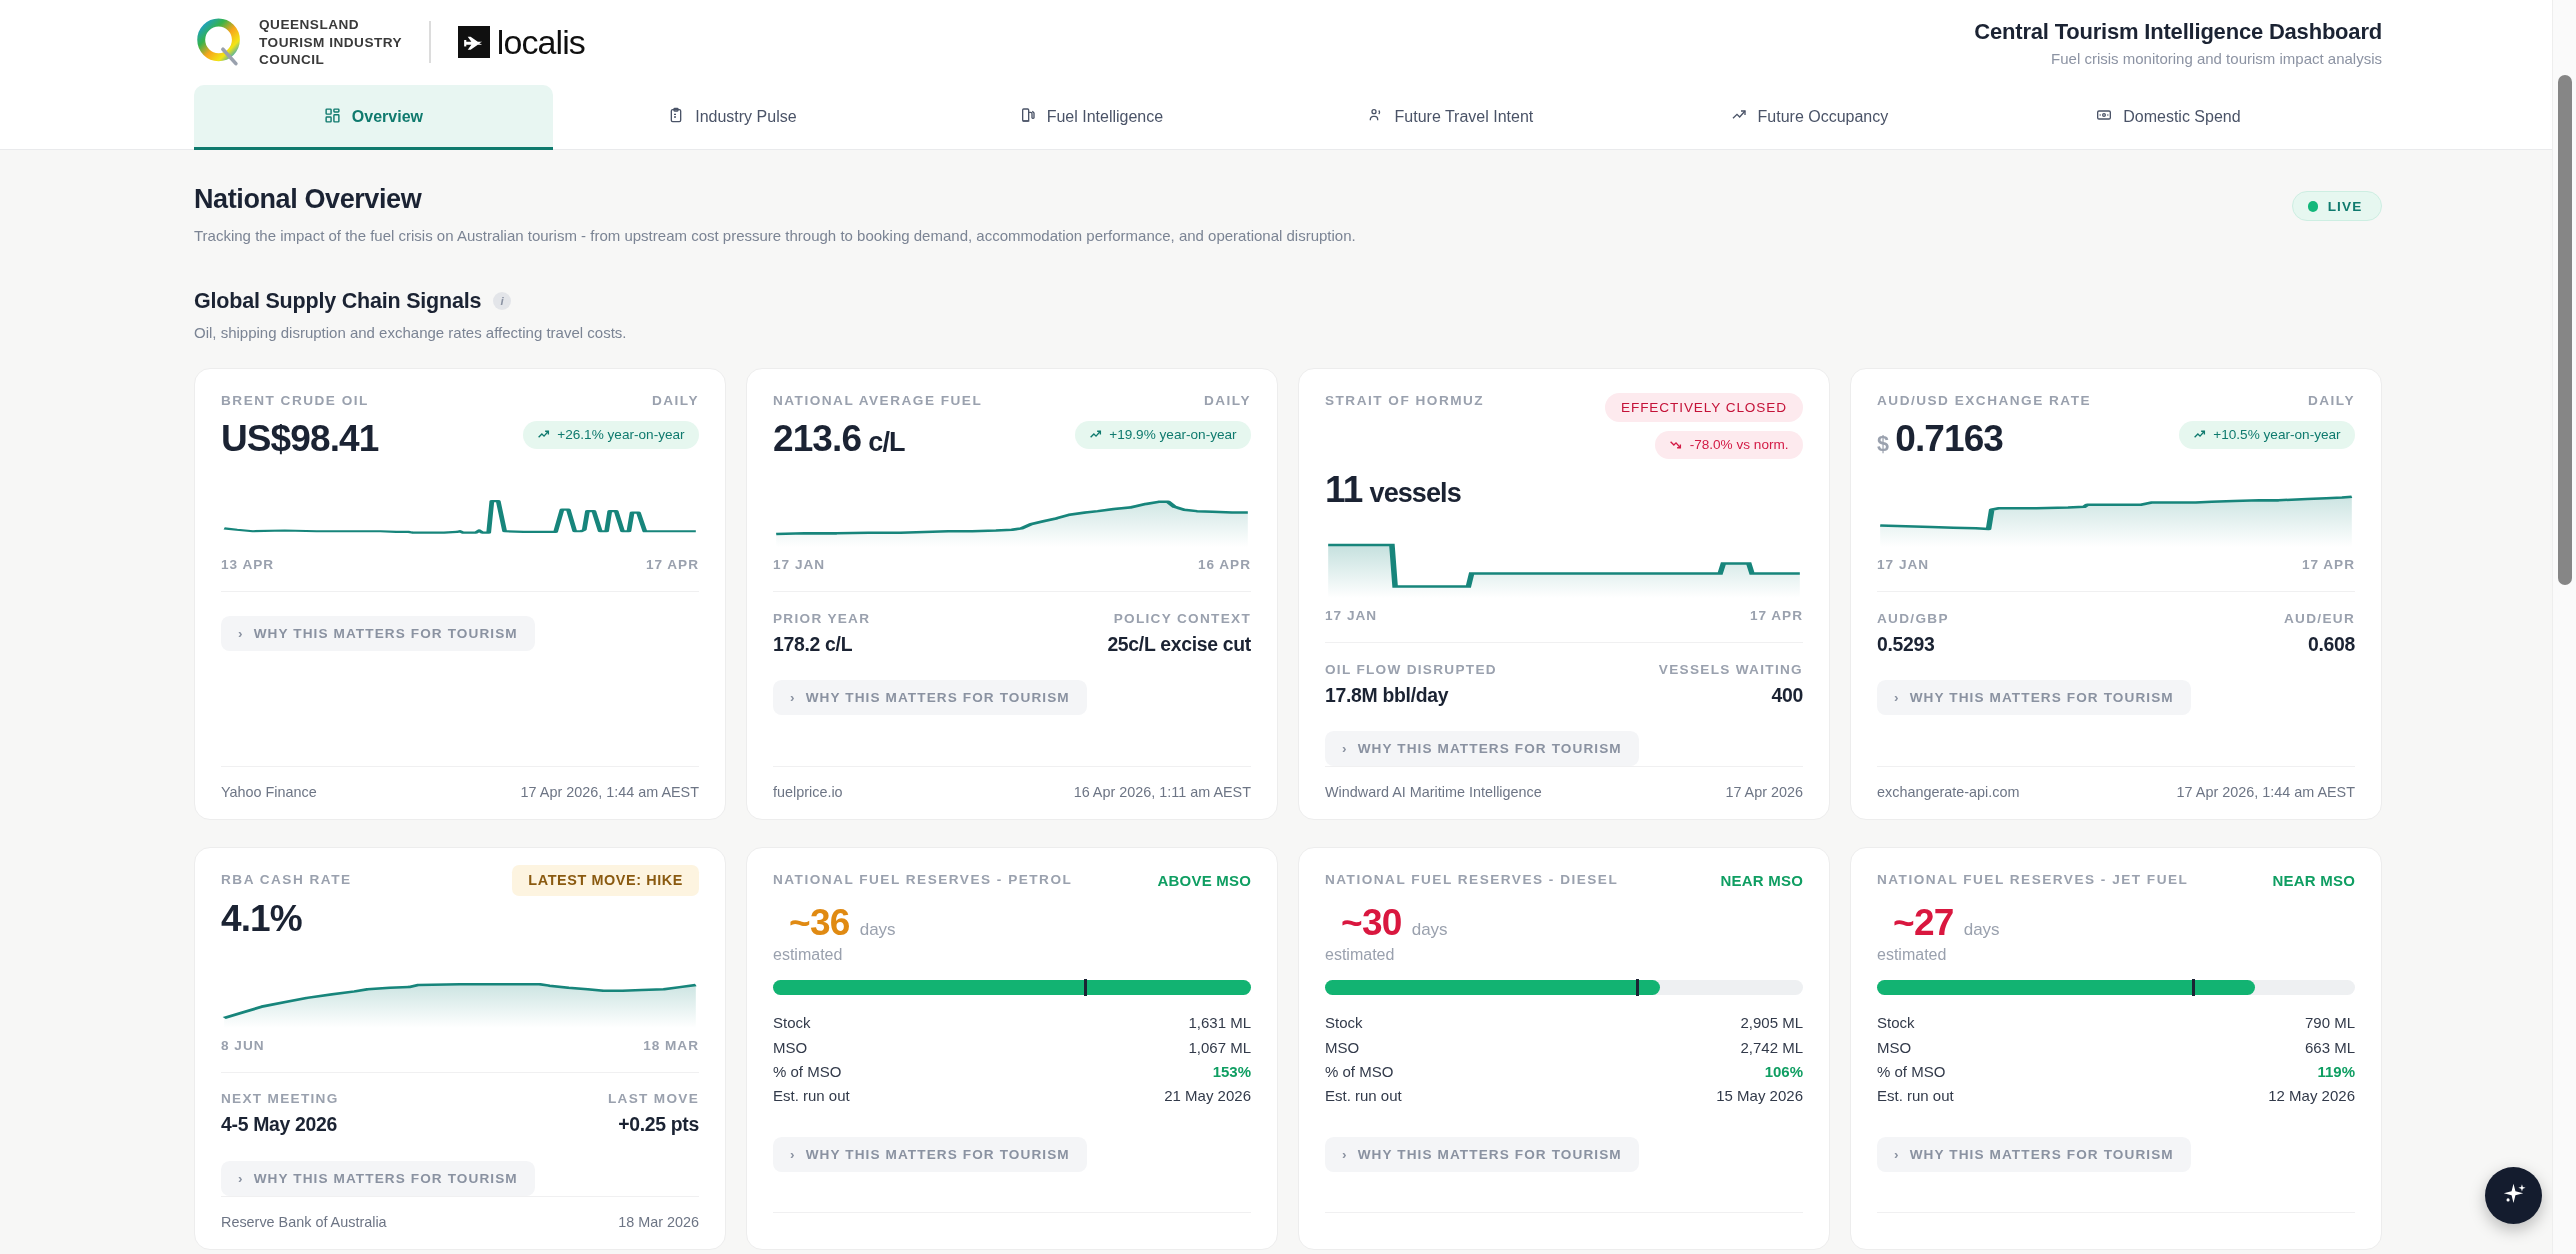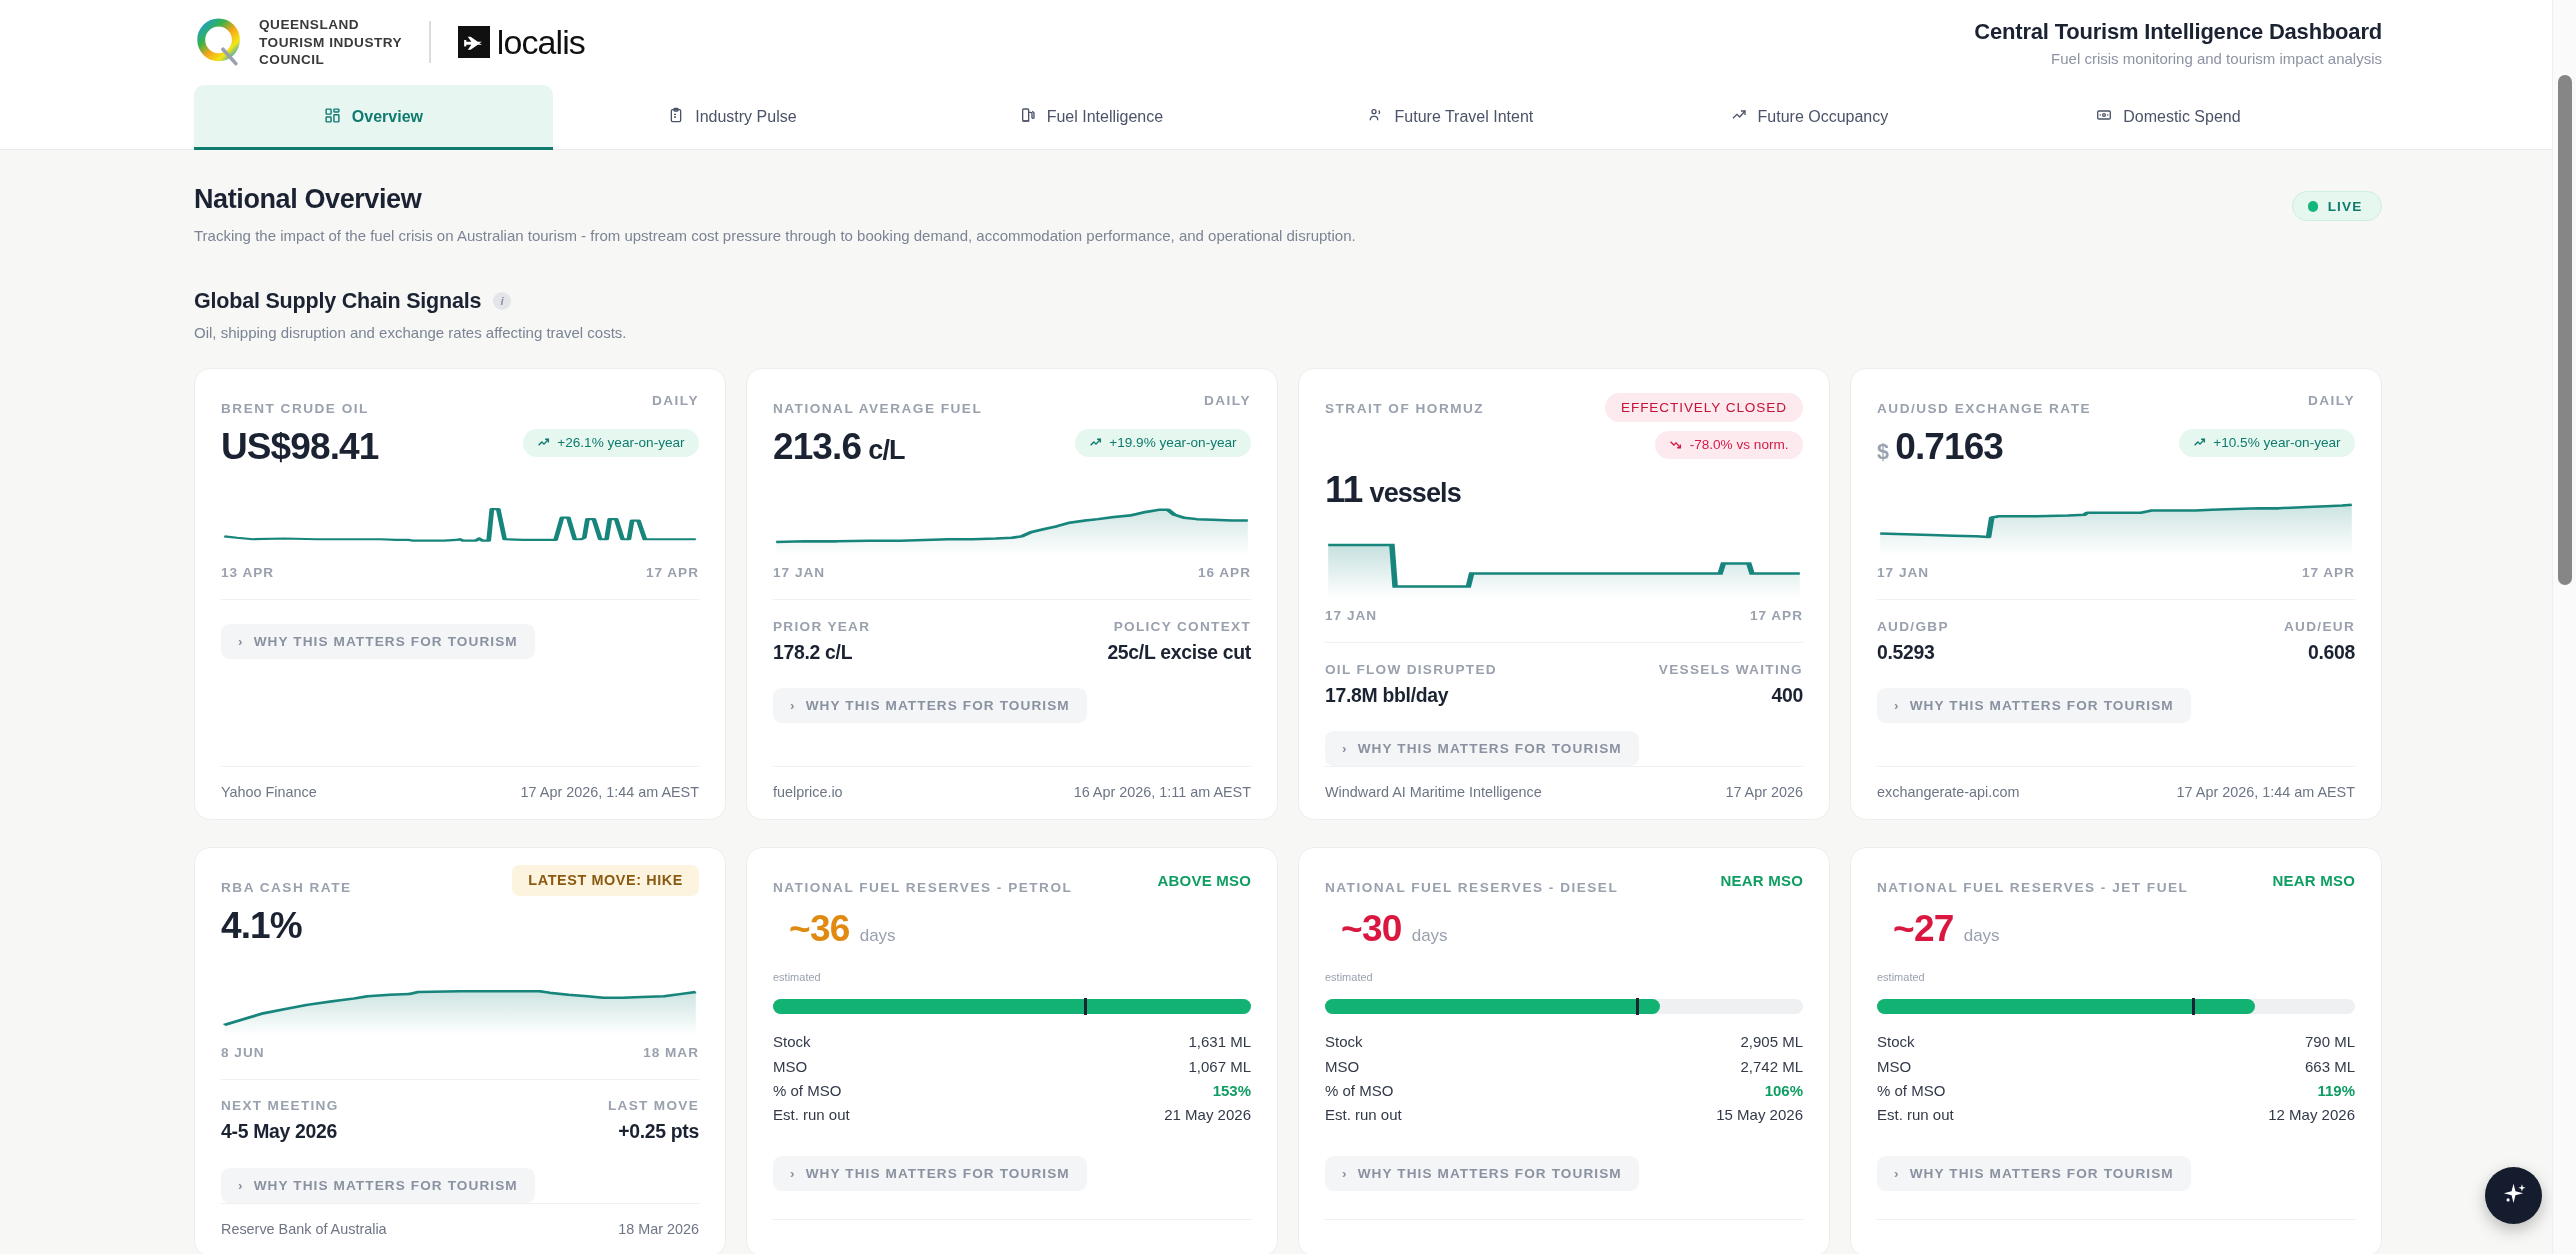--- a/index.html
+++ b/index.html
@@ -87,21 +87,21 @@
     margin-top: 27px; display: grid; grid-template-columns: repeat(4, 1fr);
     gap: 20px;
   }
   .card {
     background: #ffffff; border-radius: 16px; border: 1.4px solid #ededed;
     padding: 24.4px 26px 0 26px; display: flex; flex-direction: column;
     min-height: 402px;
   }
   .card-top { display: flex; align-items: flex-start; }
   .card-label {
-    font-size: 13.6px; font-weight: 600; letter-spacing: 1.5px; color: #9aa1ae; margin-top: 8px;
+    font-size: 13.6px; font-weight: 600; letter-spacing: 1.5px; color: #9aa1ae;
   }
   .card-period {
     margin-left: auto; font-size: 13.6px; font-weight: 600;
     letter-spacing: 1.5px; color: #9aa1ae;
   }
   .badge-right { margin-left: auto; display: flex; flex-direction: column; align-items: flex-end; gap: 8.6px; }
   .chip {
     border-radius: 717px; padding: 6.5px 14.4px; display: inline-flex;
     align-items: center; gap: 7.2px; font-size: 13.6px; font-weight: 400;
     white-space: nowrap;
@@ -151,21 +151,21 @@
     display: flex; justify-content: space-between;
     padding: 17px 0 18.7px 0; font-size: 14.4px; color: #6d7585;
   }
 
   
   .res-value { margin-top: 13px; display: flex; align-items: baseline; gap: 10px; }
   .res-num { font-size: 37px; font-weight: 700; letter-spacing: -0.7px; margin-left: 16px; }
   .res-num.amber { color: #e08a12; }
   .res-num.red { color: #d9173f; }
   .res-days { font-size: 17px; color: #9aa1ae; font-weight: 500; }
-  .res-est { font-size: 11px; color: #9aa1ae; margin-top: 21px; }
+  .res-est { font-size: 16px; color: #9aa1ae; margin-top: 2px; }
   .bar-wrap {
     margin-top: 16px; height: 14.4px; background: #eef0f2;
     border-radius: 717px; position: relative; overflow: visible;
   }
   .bar-fill { height: 14.4px; background: #12b372; border-radius: 717px; }
   .bar-mark {
     position: absolute; top: -1.4px; width: 2.9px; height: 17px; background: #1b2333;
   }
   .res-rows { margin-top: 16px; }
   .res-row {

